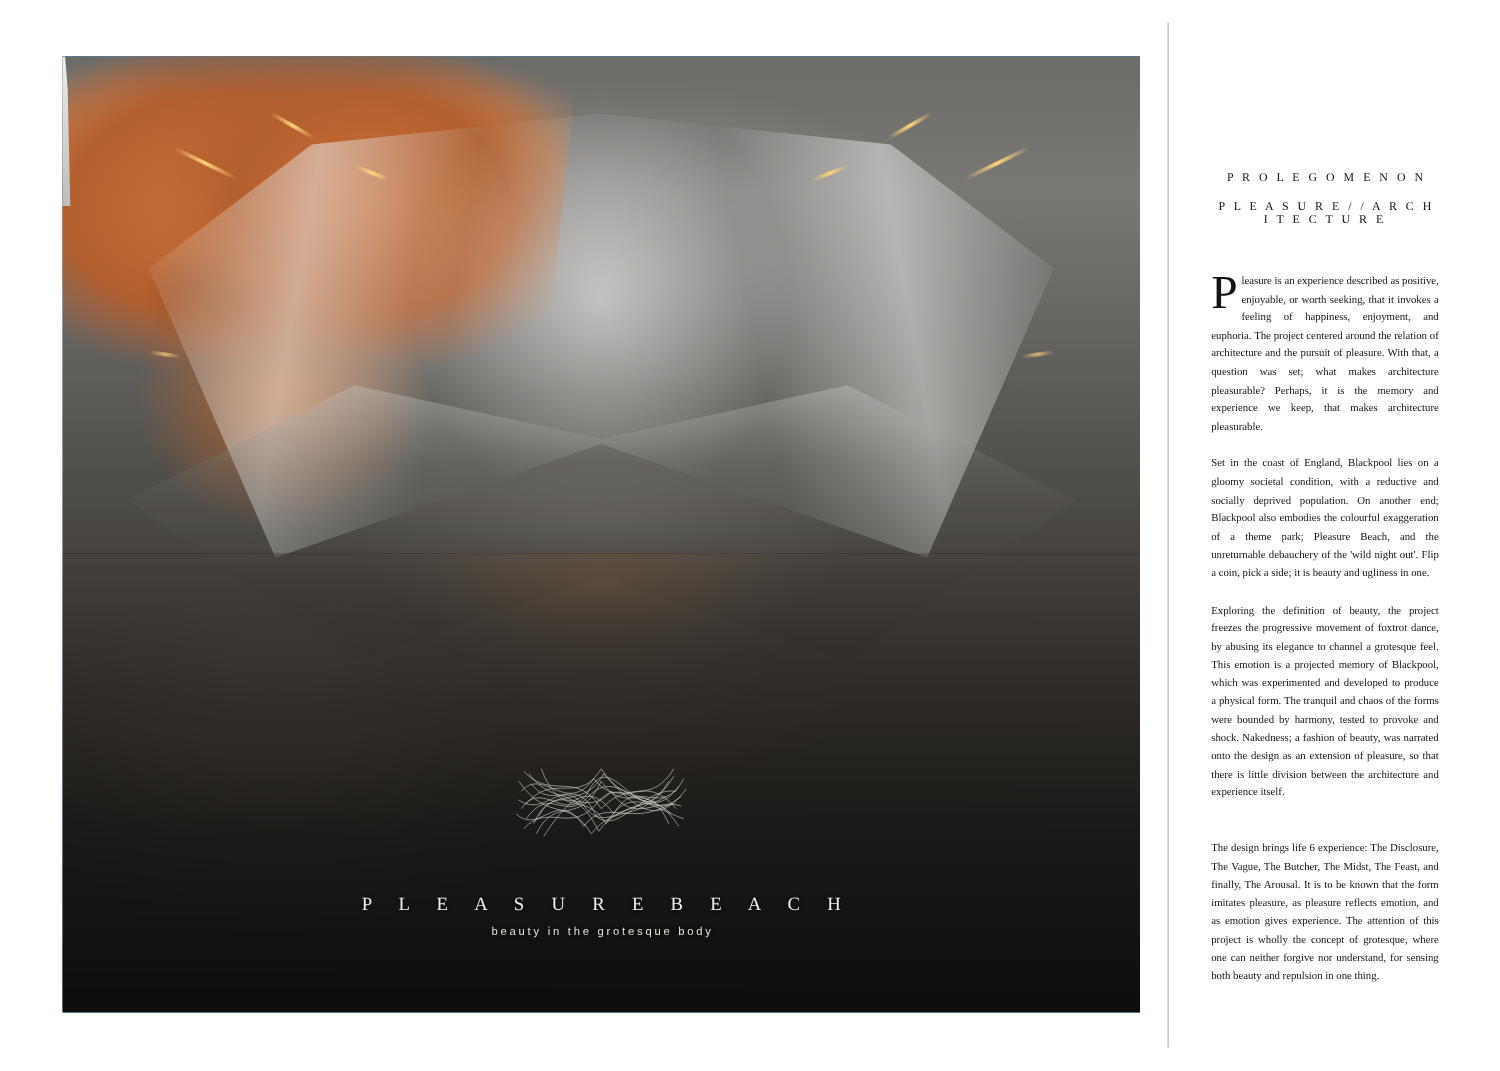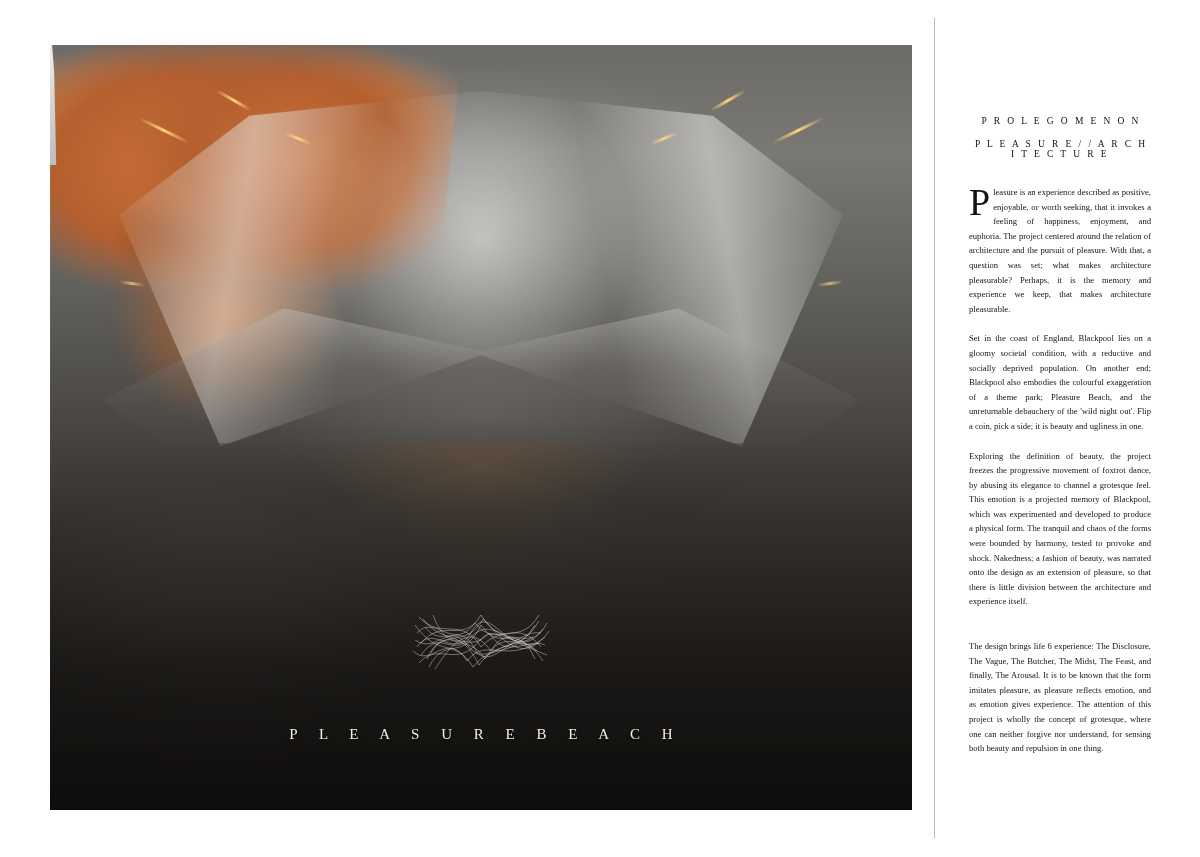--- a/index.html
+++ b/index.html
@@ -183,34 +183,34 @@
     top: 18px;
     width: 1px;
     height: 820px;
     background: #b9b9b9;
   }
 
   
   .column {
     position: absolute;
     left: 969px;
-    top: 116px;
+    top: 138px;
     width: 182px;
   }
   .head-1, .head-2 {
     text-align: center;
     font-family: "Liberation Serif", serif;
     font-size: 9.5px;
     letter-spacing: 2.4px;
     text-indent: 2.4px;
     color: #111;
     margin: 0;
   }
   .head-1 { margin-bottom: 13px; }
-  .head-2 { margin-bottom: 26px; }
+  .head-2 { margin-bottom: 36px; }
 
   .body-text p {
     font-family: "Liberation Serif", serif;
     font-size: 8.6px;
     line-height: 14.6px;
     text-align: justify;
     text-justify: inter-word;
     margin: 0 0 15px 0;
     color: #141414;
     hyphens: auto;
@@ -271,20 +271,21 @@
           <path d="M4,18 C28,52 44,30 62,60 C82,34 102,54 124,18"></path>
           <path d="M10,36 C32,10 52,38 70,8 C90,40 110,20 132,54"></path>
           <path d="M20,46 C36,16 58,50 78,26 C96,54 116,30 134,38"></path>
           <path d="M8,10 C30,34 50,8 70,40 C92,16 110,38 128,8"></path>
           <path d="M24,62 C40,38 58,14 80,44 C98,12 118,50 136,16"></path>
         </g>
       </svg>
 
       <div class="title-block">
         <p class="title-main">P L E A S U R E   B E A C H</p>
+        <p class="title-sub">beauty in the grotesque body</p>
       </div>
     </div>
   </div>
 
   <div class="divider"></div>
 
   <div class="column">
     <p class="head-1">P R O L E G O M E N O N</p>
     <p class="head-2">P L E A S U R E  / /  A R C H I T E C T U R E</p>
 

